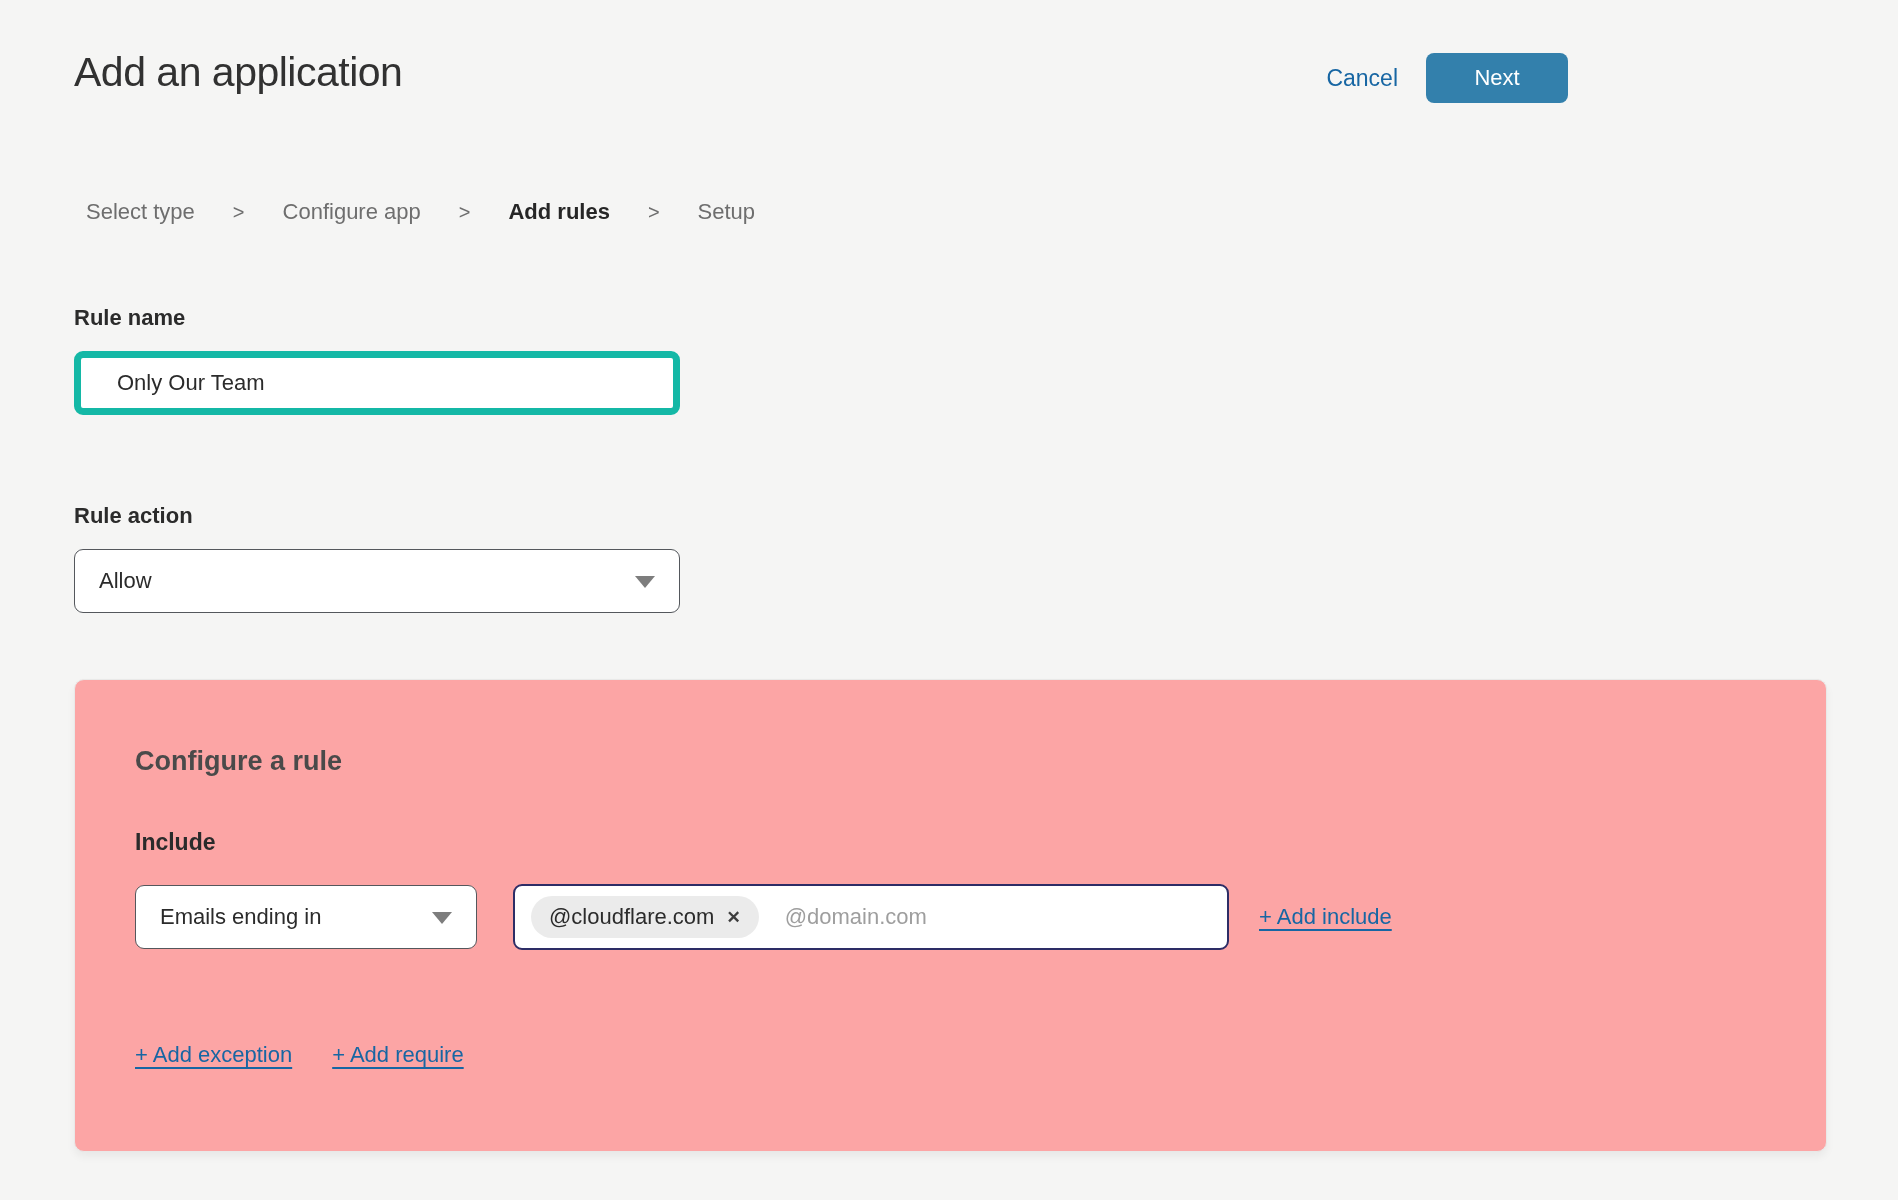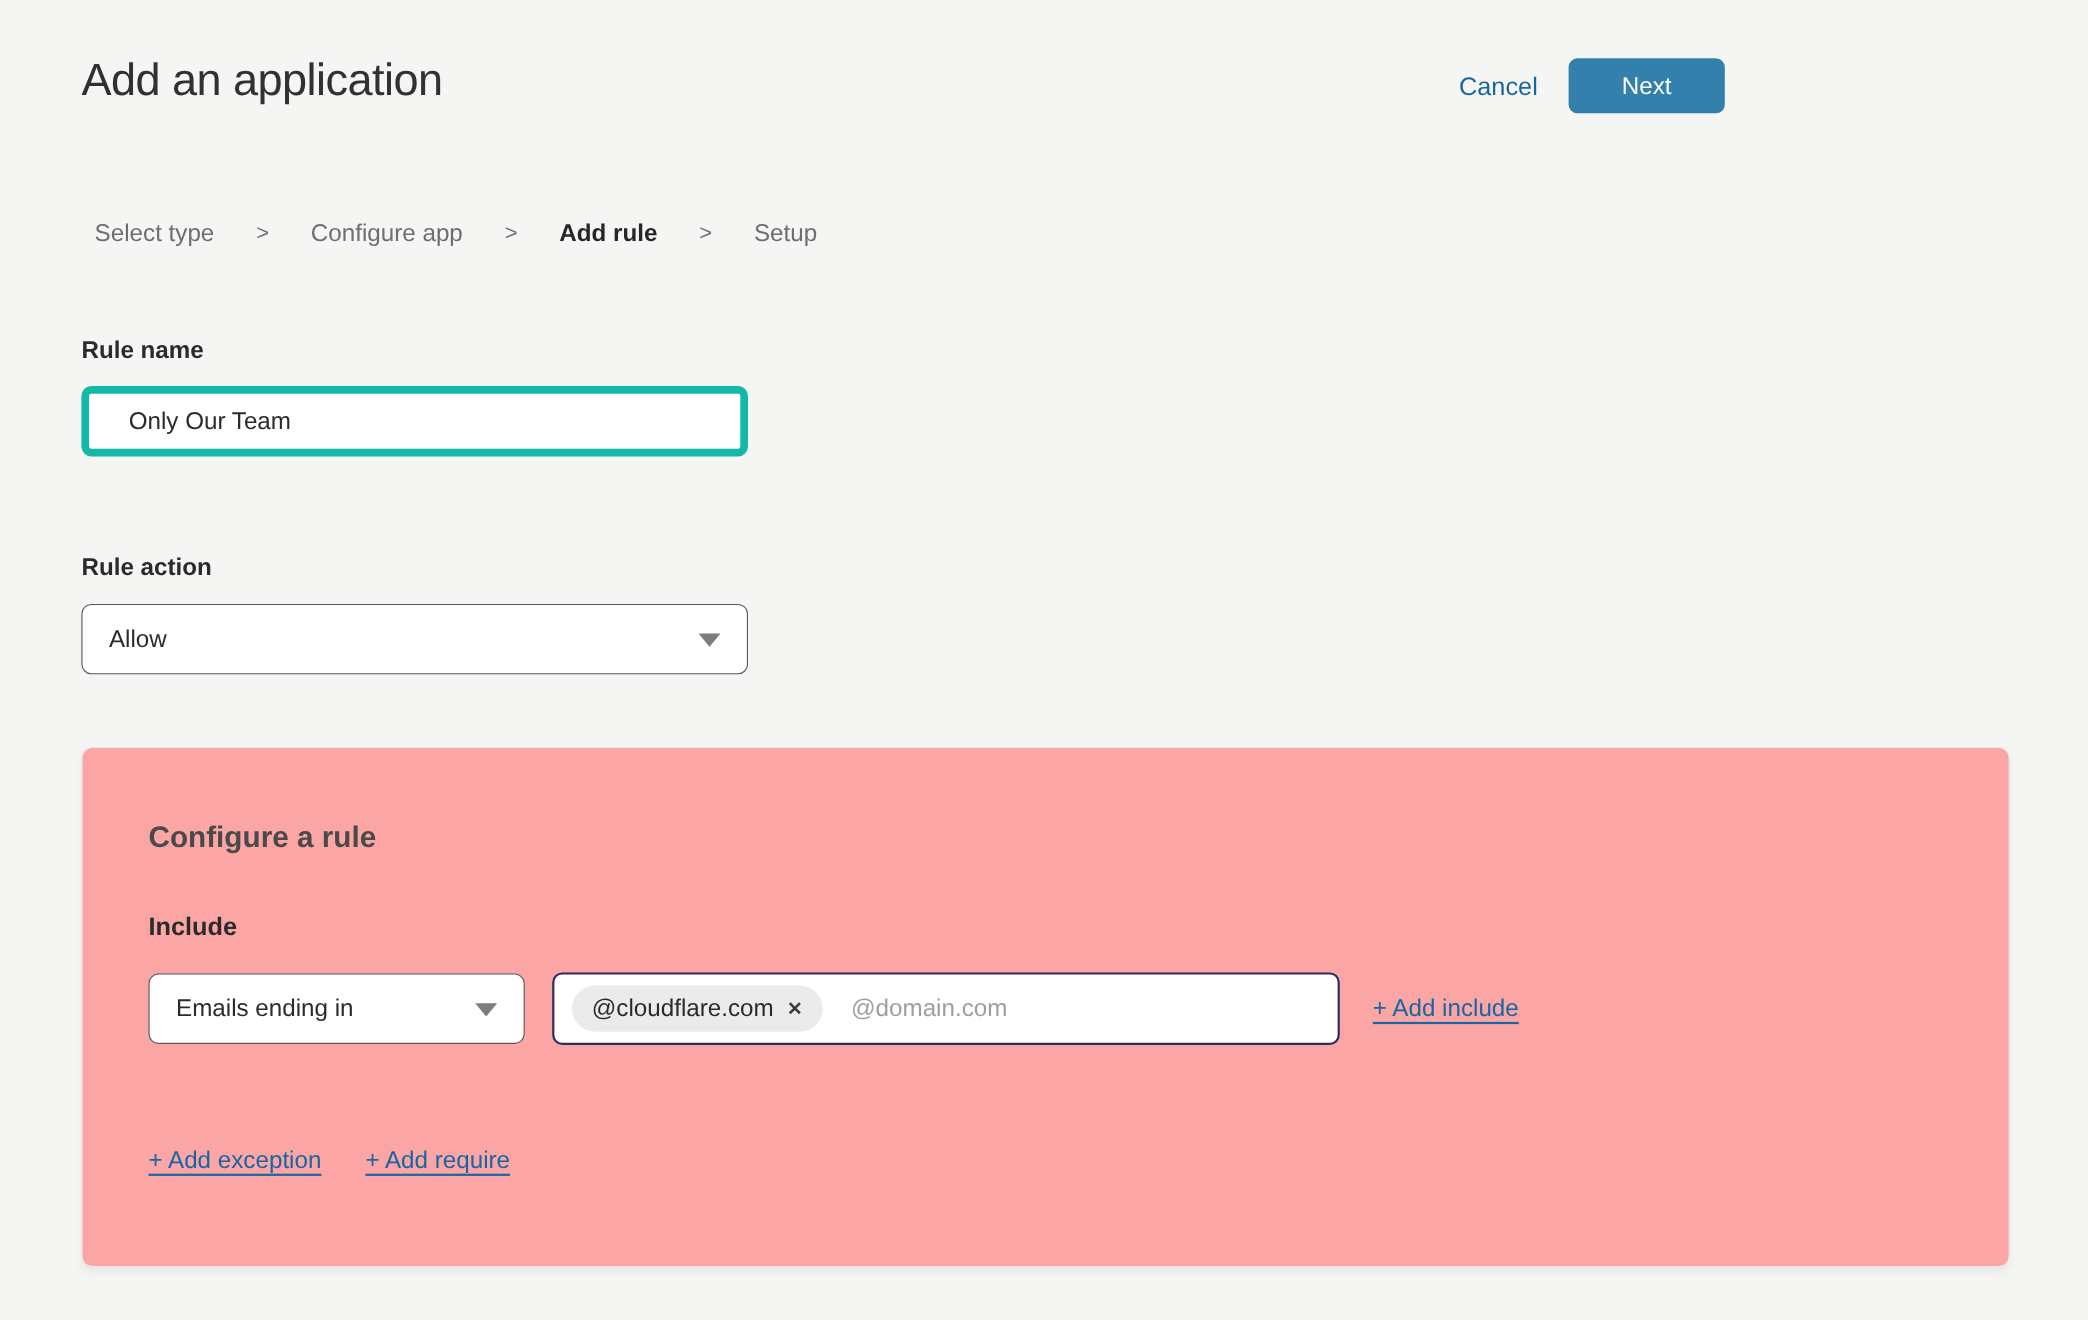--- a/index.html
+++ b/index.html
@@ -101,21 +101,21 @@
     width: 342px; height: 64px;
     border: 1px solid #54575c; border-radius: 9px;
     background: #ffffff;
     display: flex; align-items: center;
     font-size: 22px; color: #2b2b2b;
     padding: 0 24px; cursor: pointer;
     flex: none;
   }
   .tag-input {
     width: 716px; height: 66px;
-    margin-left: 25px;
+    margin-left: 36px;
     border: 2px solid #2d2d66; border-radius: 9px;
     background: #ffffff;
     display: flex; align-items: center;
     padding: 0 16px;
     flex: none;
     cursor: text;
   }
   .tag-chip {
     display: inline-flex; align-items: center; gap: 12px;
     background: #ebebeb; border-radius: 999px;
@@ -149,21 +149,21 @@
       <button class="cancel-link">Cancel</button>
       <button class="next-btn">Next</button>
     </div>
   </div>
 
   <nav class="breadcrumb">
     <span class="crumb">Select type</span>
     <span class="sep">&gt;</span>
     <span class="crumb">Configure app</span>
     <span class="sep">&gt;</span>
-    <span class="crumb active">Add rule</span>
+    <span class="crumb active">Add rules</span>
     <span class="sep">&gt;</span>
     <span class="crumb">Setup</span>
   </nav>
 
   <div class="field-label label-rule-name">Rule name</div>
   <input class="text-input" type="text" value="Only Our Team" style="">
 
   <div class="field-label label-rule-action">Rule action</div>
   <div class="select-box">
     <span>Allow</span>

